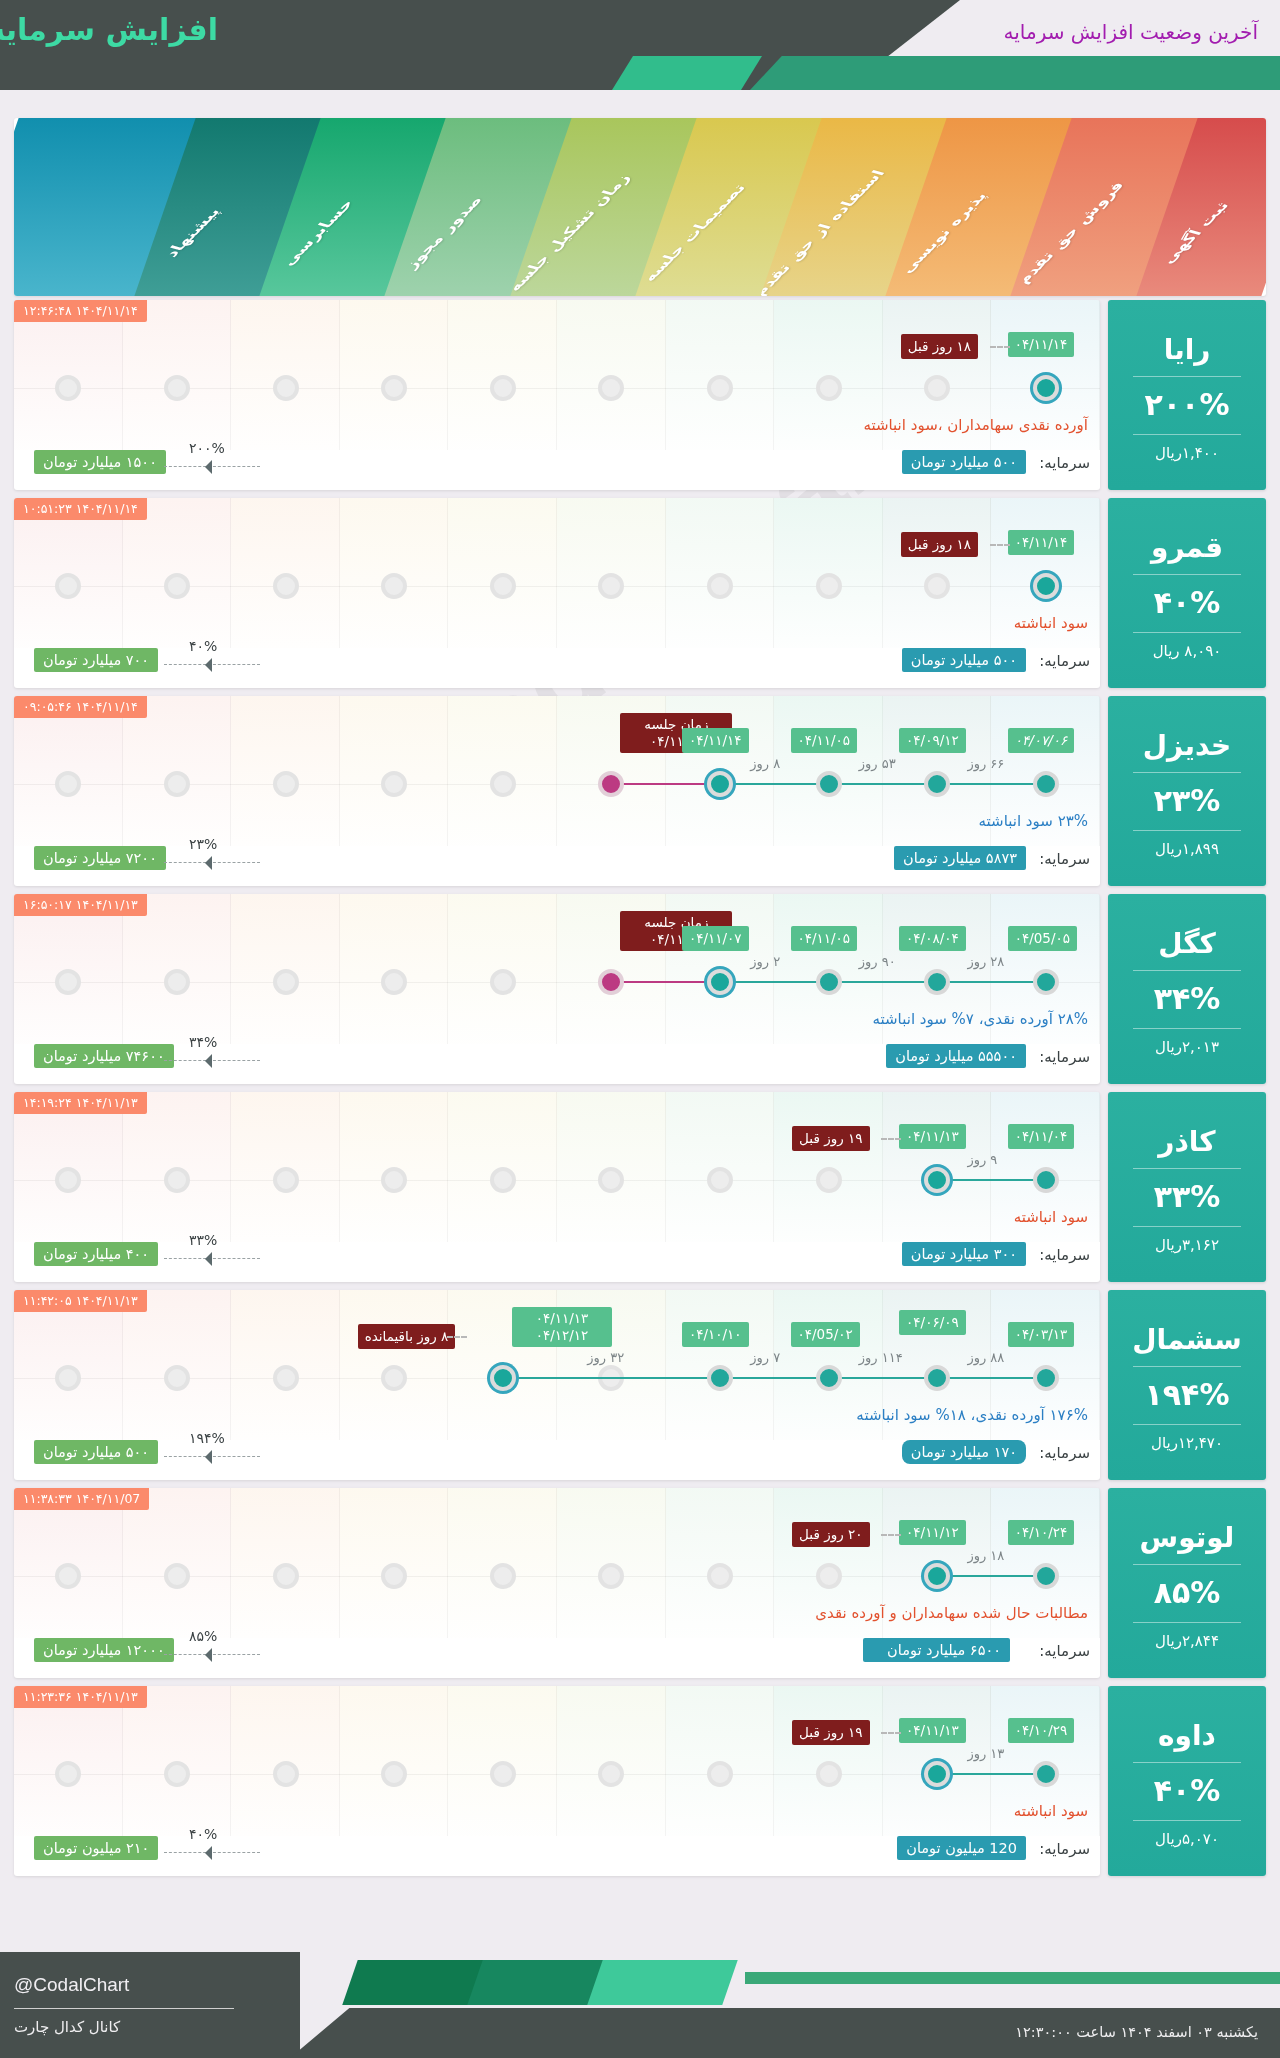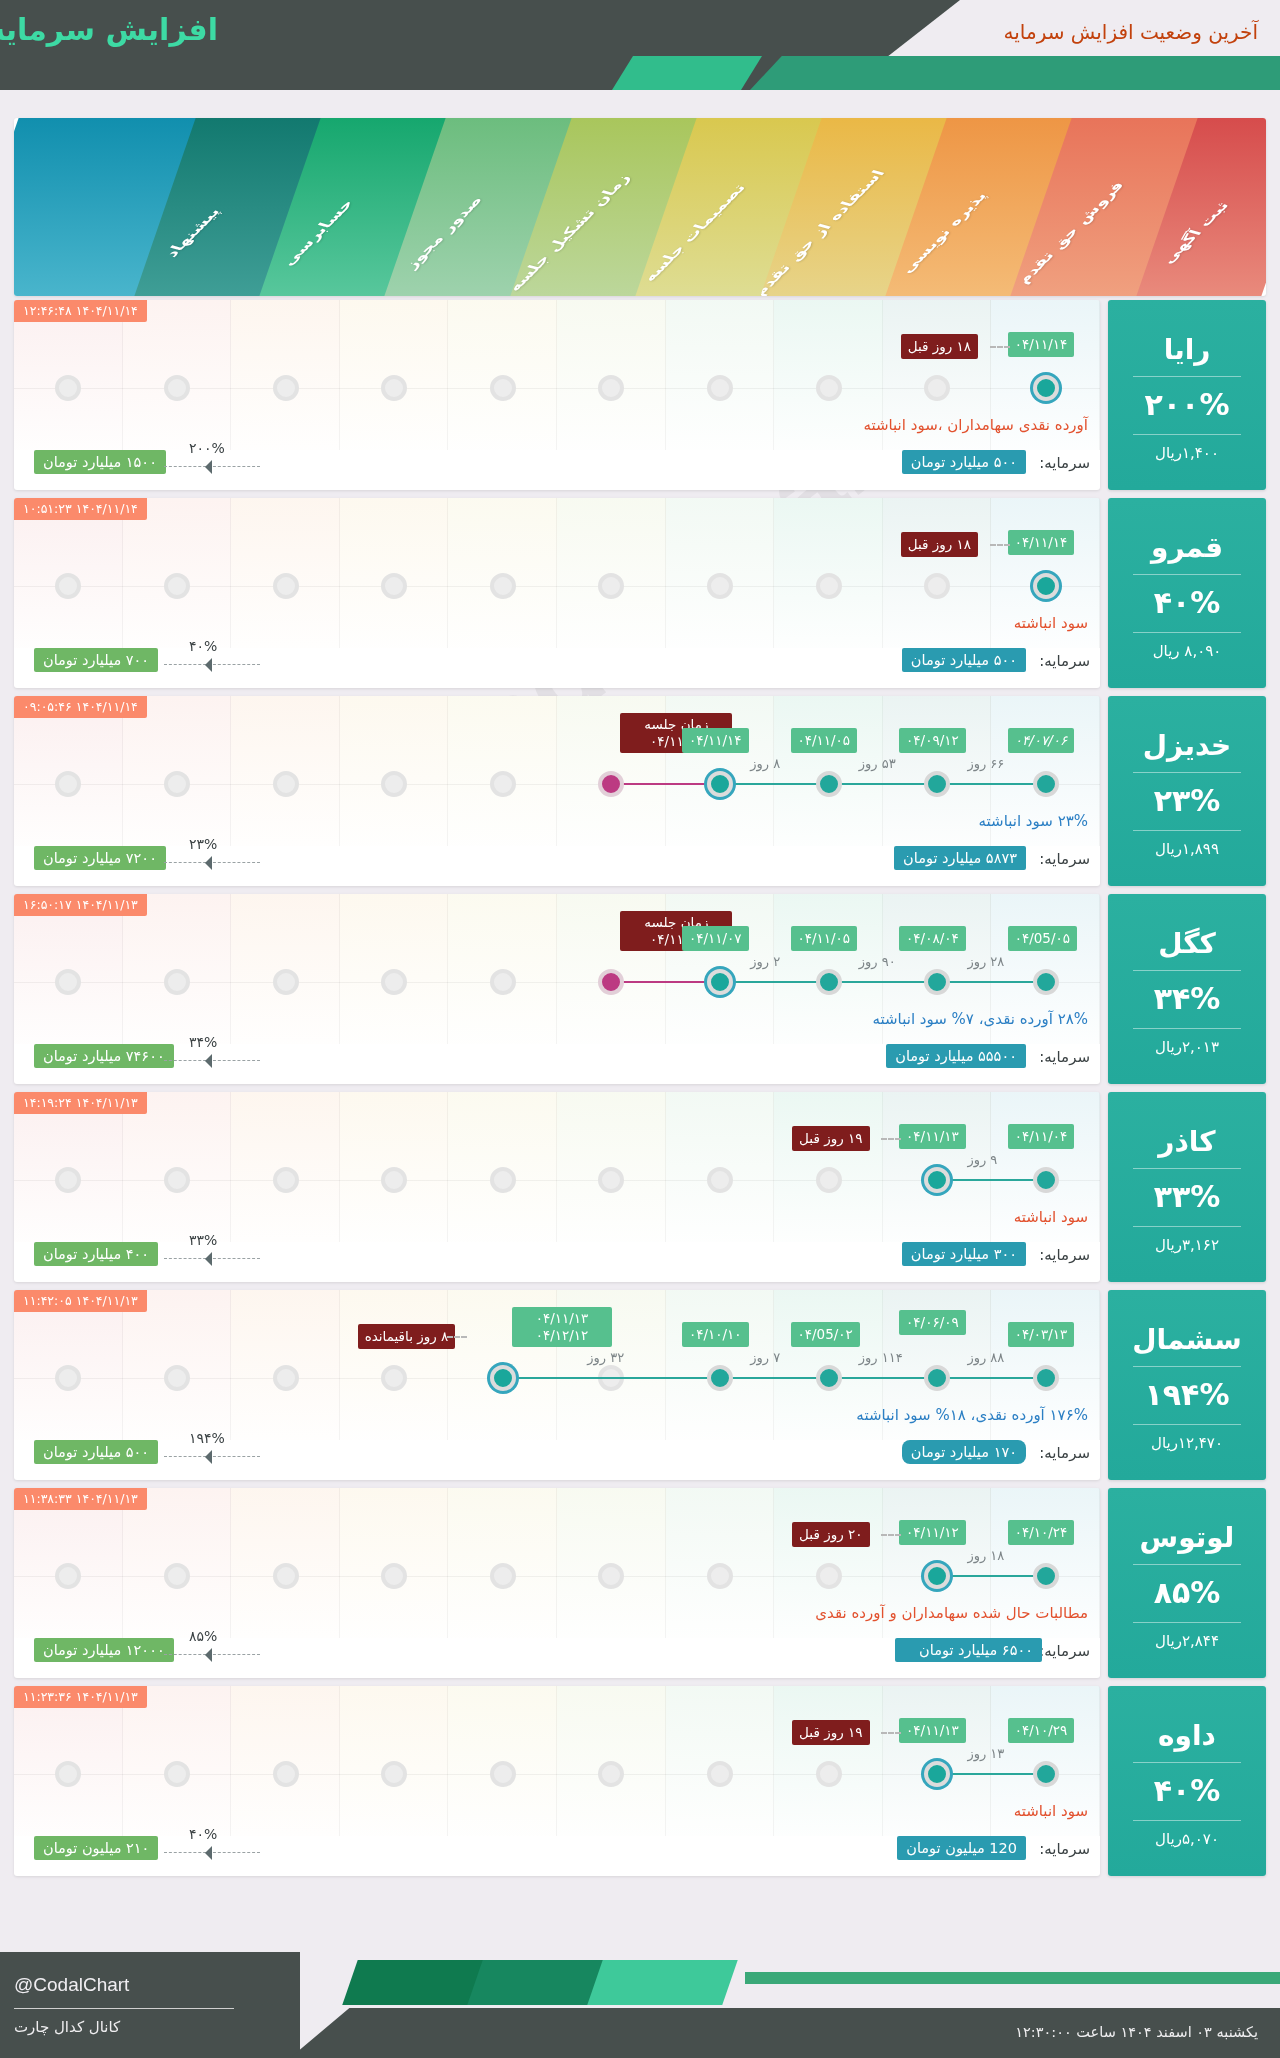--- a/index.html
+++ b/index.html
@@ -17,21 +17,21 @@
     position:absolute; left:0; top:0; width:960px; height:90px;
     background:#474f4d;
     clip-path: polygon(0 0, 100% 0, 88% 100%, 0 100%);
   }
   .hdr-title{
     position:absolute; right:1062px; top:12px;
     font-size:30px; font-weight:bold; color:#3ddaa4; letter-spacing:.5px;
     white-space:nowrap;
   }
   .hdr-sub{
-    position:absolute; right:22px; top:20px; font-size:20px; color:#c2410c;
+    position:absolute; right:22px; top:20px; font-size:20px; color:#a21caf;
     white-space:nowrap;
   }
   .hdr-acc1{
     position:absolute; left:612px; top:56px; width:150px; height:34px;
     background:#31bd8c; clip-path: polygon(14% 0,100% 0,86% 100%,0 100%);
   }
   .hdr-acc2{
     position:absolute; left:750px; top:56px; width:530px; height:34px;
     background:#2e9c78; clip-path: polygon(6% 0,100% 0,100% 100%,0 100%);
   }
@@ -735,24 +735,24 @@
         <div class="tag green" style="top: 32px; left: 885.1px;">
           <div>۰۴/۱۱/۱۲</div>
         </div>
         <div class="node done" style="left: 1005.7px;"></div>
         <div class="tag green" style="top: 32px; left: 993.7px;">
           <div>۰۴/۱۰/۲۴</div>
         </div>
         <div class="tag magenta" style="top: 34px; left: 778.1px;">۲۰ روز قبل</div>
         <div class="dashlink" style="left: 867.1px; width: 20px; top: 46px;"></div>
         <div class="reason" style="right: 12px; top: 116px;">مطالبات حال شده سهامداران و آورده نقدی</div>
-        <div class="stamp">۱۴۰۴/۱۱/۱۳ ۱۱:۳۸:۳۳</div>
+        <div class="stamp">۱۴۰۴/۱۱/07 ۱۱:۳۸:۳۳</div>
         <div class="capital">
           <div class="cap-label" style="right: 10px;">سرمایه:</div>
-          <div class="cap-from" style="right: 58px; padding-left: 24px;">۶۵۰۰ میلیارد تومان</div>
+          <div class="cap-from" style="right: 90px; padding-left: 24px;">۶۵۰۰ میلیارد تومان</div>
           <div class="cap-to">۱۲۰۰۰ میلیارد تومان</div>
           <div class="cap-pct" style="left: 175px;">۸۵%</div>
           <div class="cap-arrow" style="left: 150px; width: 96px;"></div>
         </div>
       </div>
       <div class="card">
         <div class="nm">لوتوس</div>
         <div class="hr"></div>
         <div class="pc">۸۵%</div>
         <div class="hr"></div>

